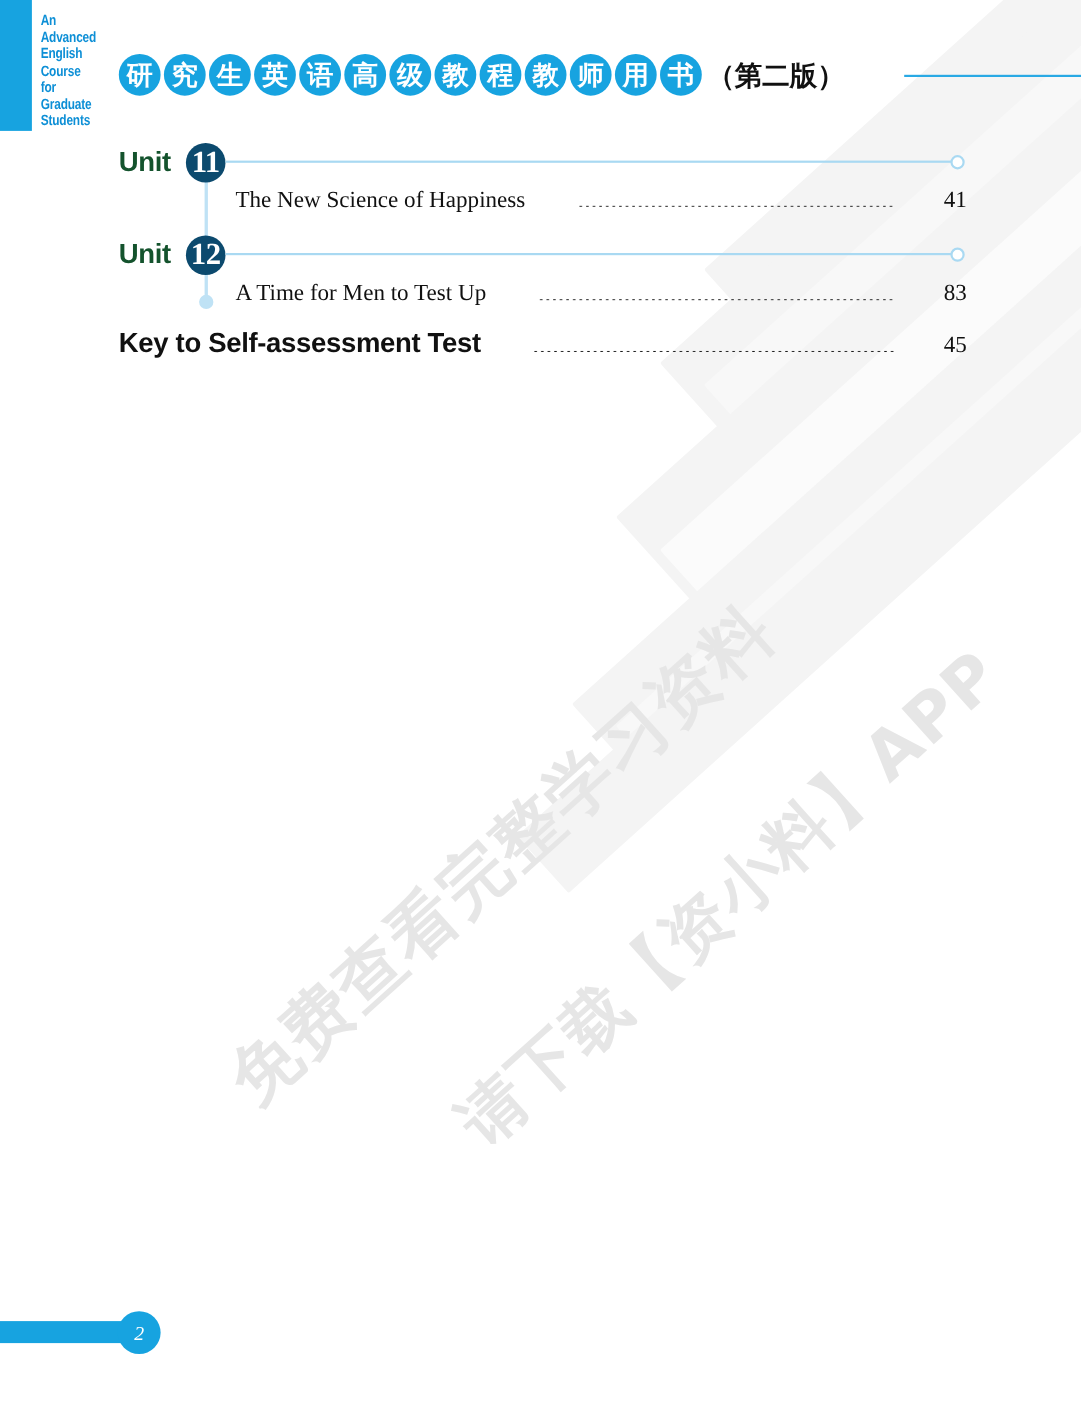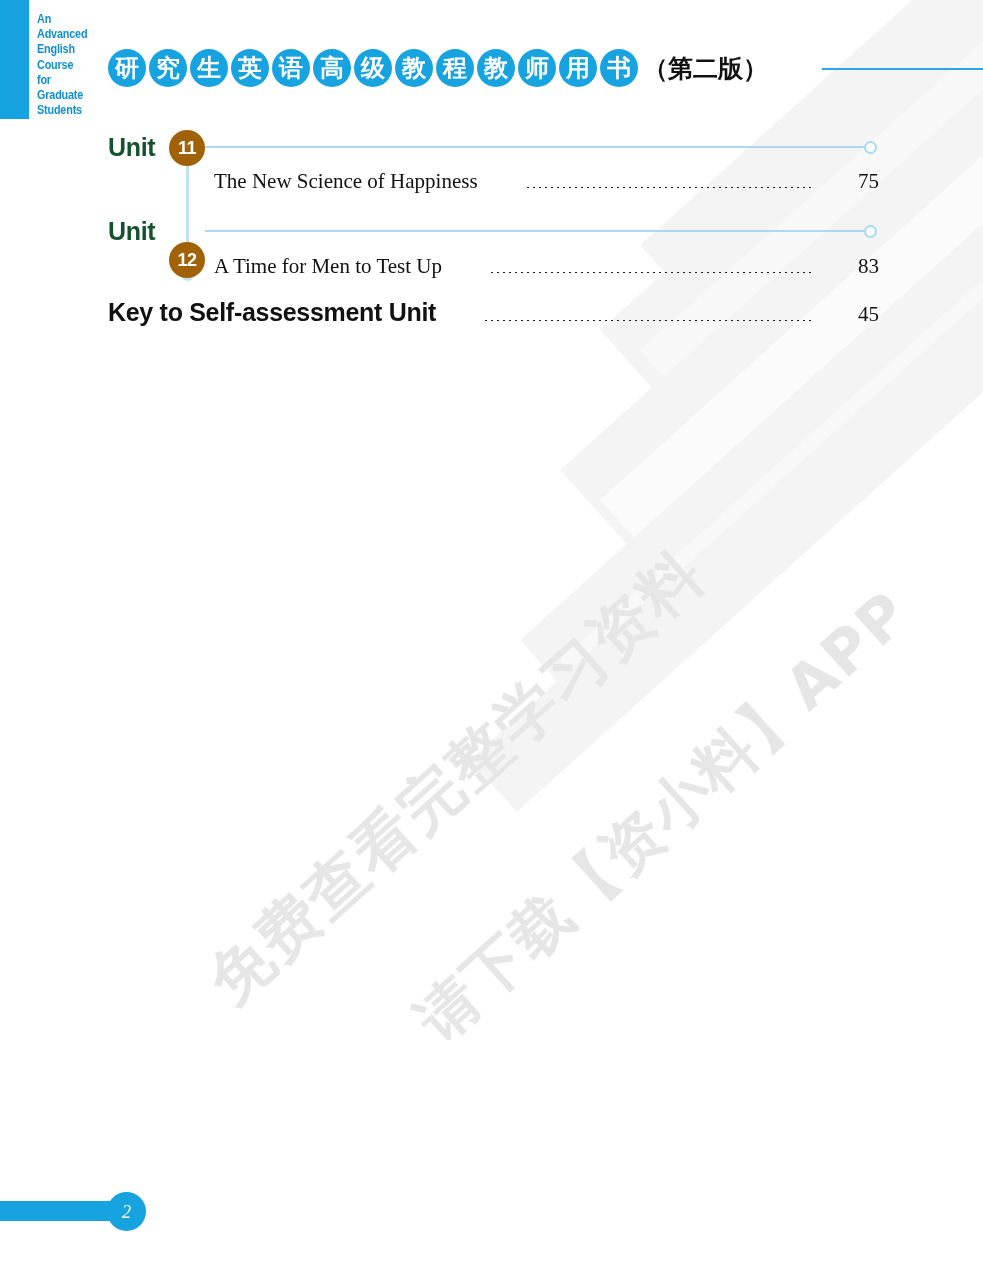--- a/index.html
+++ b/index.html
@@ -143,25 +143,25 @@
     font-weight: 700;
     font-size: 25px;
     color: #14532d;
     letter-spacing: -0.3px;
     line-height: 1;
   }
   .unit-badge {
     position: absolute;
     width: 36px; height: 36px;
     border-radius: 50%;
-    background: #a16207;
+    background: #0c4a6e;
     color: #ffffff;
-    font-family: Liberation Sans, sans-serif;
-    font-weight: 700;
-    font-size: 18px;
+    font-family: Liberation Serif, serif;
+    font-weight: 700;
+    font-size: 28px;
     display: flex;
     align-items: center;
     justify-content: center;
     line-height: 1;
     letter-spacing: -0.5px;
   }
   .unit-line {
     position: absolute;
     height: 2px;
     background: #a9d9f2;
@@ -296,38 +296,38 @@
     <div class="unit-row">
       <div class="unit-label" style="left:108px; top:135px;">Unit</div>
       <div class="unit-badge" style="left:169px; top:130px;">11</div>
       <div class="unit-line" style="left:205px; top:146px; width:660px;"></div>
       <div class="unit-endcap" style="left:864px; top:141px;"></div>
     </div>
 
     <div class="entry" style="left:214px; top:171px; width:665px;">
       <span class="entry-title">The New Science of Happiness</span>
       <span class="leader"></span>
-      <span class="pagenum">75</span>
+      <span class="pagenum">41</span>
     </div>
 
     <div class="unit-row">
       <div class="unit-label" style="left:108px; top:219px;">Unit</div>
-      <div class="unit-badge" style="left:169px; top:214px;margin-top:28px;">12</div>
+      <div class="unit-badge" style="left:169px; top:214px;">12</div>
       <div class="unit-line" style="left:205px; top:230px; width:660px;"></div>
       <div class="unit-endcap" style="left:864px; top:225px;"></div>
     </div>
 
     <div class="entry" style="left:214px; top:256px; width:665px;">
       <span class="entry-title">A Time for Men to Test Up</span>
       <span class="leader"></span>
       <span class="pagenum">83</span>
     </div>
 
     <div class="entry" style="left:108px; top:300px; width:771px;">
-      <span class="entry-title bold-sans">Key to Self-assessment Unit</span>
+      <span class="entry-title bold-sans">Key to Self-assessment Test</span>
       <span class="leader"></span>
       <span class="pagenum">45</span>
     </div>
 
   </div>
 
   <div class="footer-bar"></div>
   <div class="footer-badge">2</div>
 
 </div>

